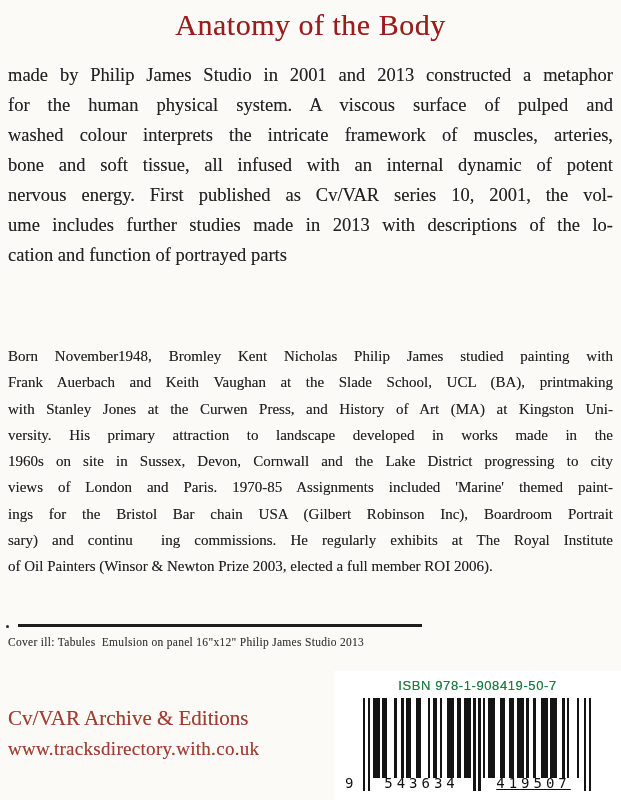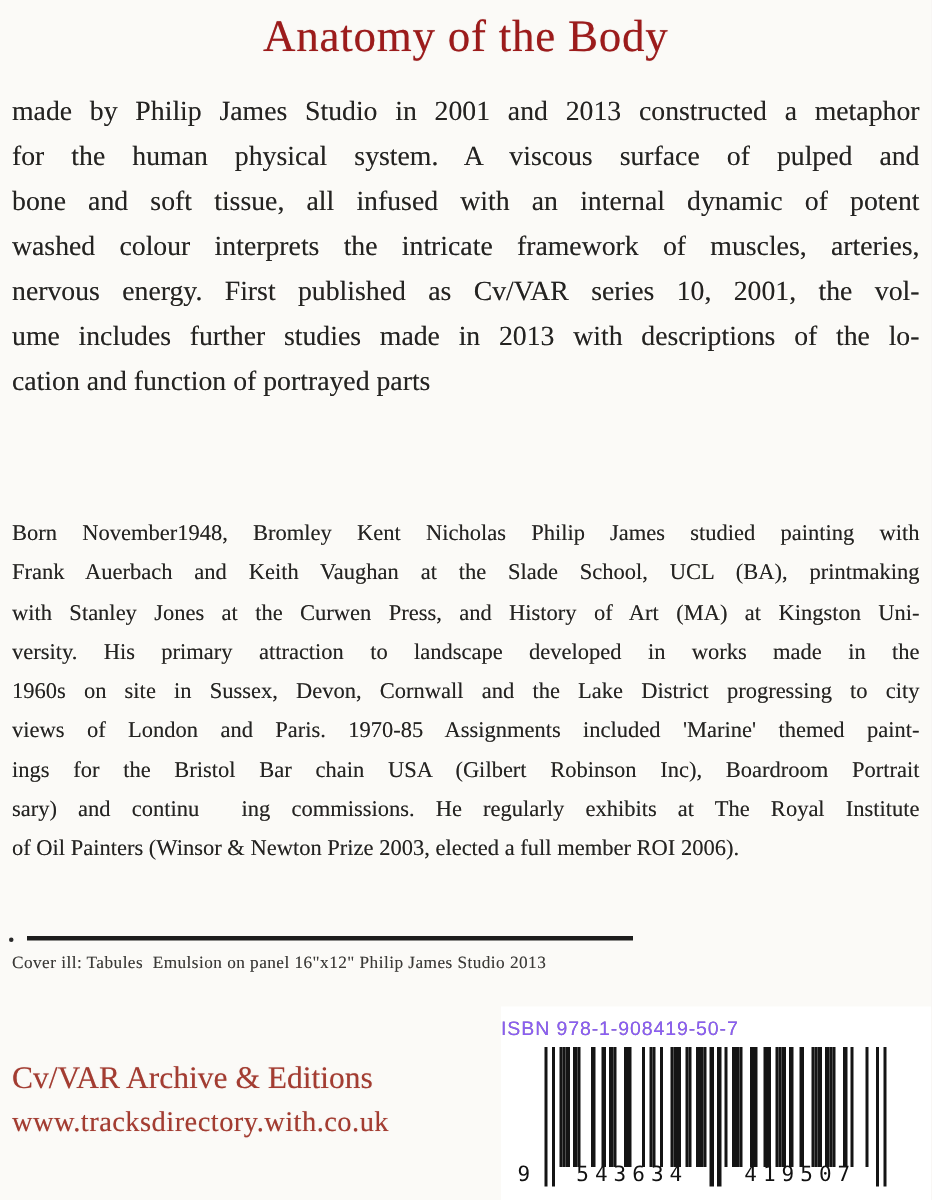--- a/index.html
+++ b/index.html
@@ -58,54 +58,54 @@
     position:absolute;top:738px;left:8px;
     font-size:19px;letter-spacing:0.3px;color:var(--footer-red);
     text-shadow:0 0 0.5px rgba(150,55,45,.5);
   }
   .barcode-box{
     position:absolute;left:334px;top:671px;width:287px;height:129px;
     background:#ffffff;
   }
   .isbn-label{
     position:absolute;top:7px;left:0;right:0;
-    text-align:left;
+    text-align:center;
     font-family:"Liberation Sans","DejaVu Sans",sans-serif;
-    font-size:13px;letter-spacing:0.6px;color:#8b5cf6;
+    font-size:13px;letter-spacing:0.6px;color:#15803d;
     text-shadow:0 0 0.4px rgba(20,20,20,.5);
   }
   .bars{
     position:absolute;left:29px;top:27px;width:229px;height:96px;
   }
   .bars .bar{
     position:absolute;top:0;width:2.4px;height:80px;background:#141414;
   }
   .bars .bar.guard{height:93px;}
   .bars .bdigits{
     position:absolute;top:77px;
     font-family:"DejaVu Sans Mono","Liberation Mono",monospace;
     font-size:14px;letter-spacing:4px;color:#111;
     white-space:nowrap;
   }
   .bars .lead{left:-18px;letter-spacing:0;}
   .bars .g1{left:9px;width:99px;text-align:center;}
-  .bars .g2{left:121px;width:99px;text-align:center;}
+  .bars .g2{left:121px;width:99px;text-align:center;text-decoration:underline;}
 </style>
 </head>
 <body>
 
 <div class="page">
 
   <div class="title">Anatomy of the Body</div>
 
   <div class="para intro">
     <div class="jline">made by Philip James Studio in 2001 and 2013 constructed a metaphor</div>
     <div class="jline">for the human physical system. A viscous surface of pulped and</div>
+    <div class="jline">washed colour interprets the intricate framework of muscles, arteries,</div>
     <div class="jline">bone and soft tissue, all infused with an internal dynamic of potent</div>
-    <div class="jline">washed colour interprets the intricate framework of muscles, arteries,</div>
     <div class="jline">nervous energy. First published as Cv/VAR series 10, 2001, the vol-</div>
     <div class="jline">ume includes further studies made in 2013 with descriptions of the lo-</div>
     <div class="jline jlast">cation and function of portrayed parts</div>
   </div>
 
   <div class="para bio">
     <div class="jline">Born November1948, Bromley Kent Nicholas Philip James studied painting with</div>
     <div class="jline">Frank Auerbach and Keith Vaughan at the Slade School, UCL (BA), printmaking</div>
     <div class="jline">with Stanley Jones at the Curwen Press, and History of Art (MA) at Kingston Uni-</div>
     <div class="jline">versity. His primary attraction to landscape developed in works made in the</div>

